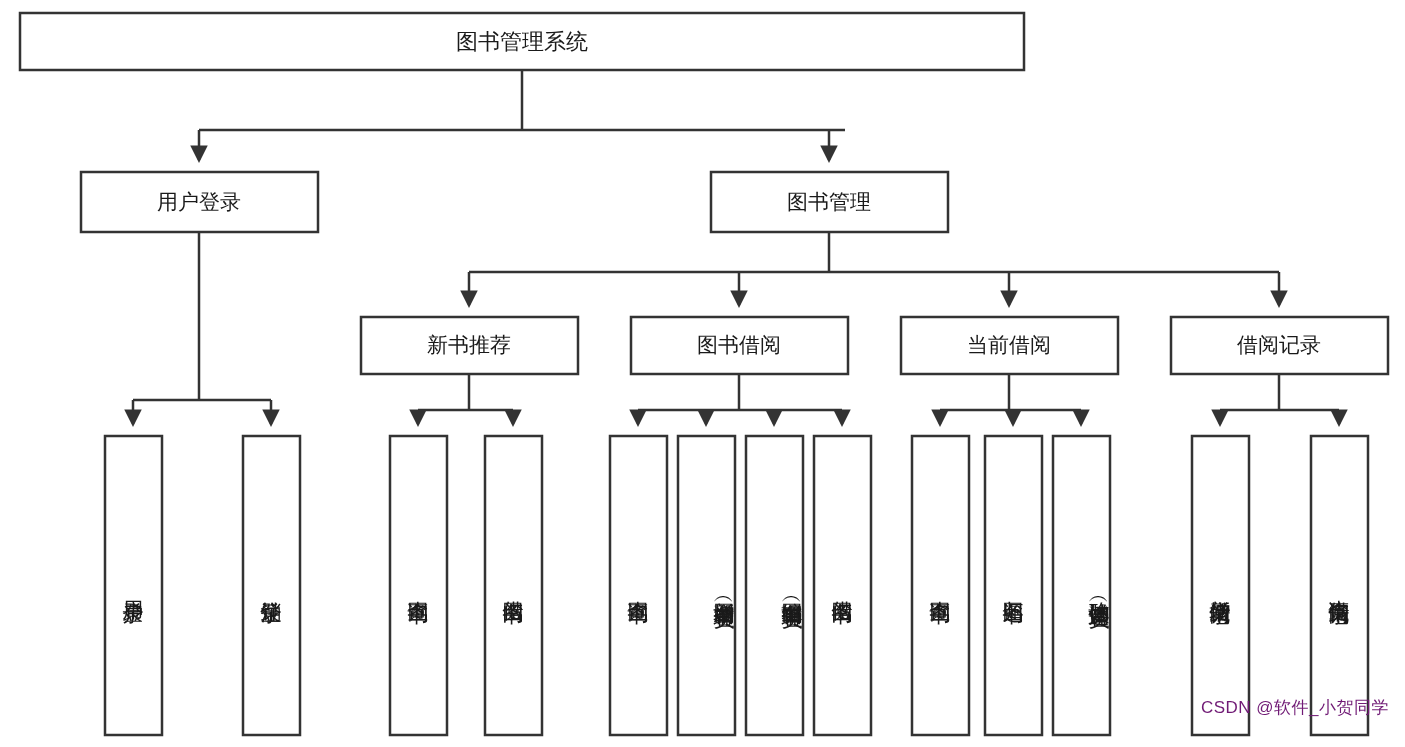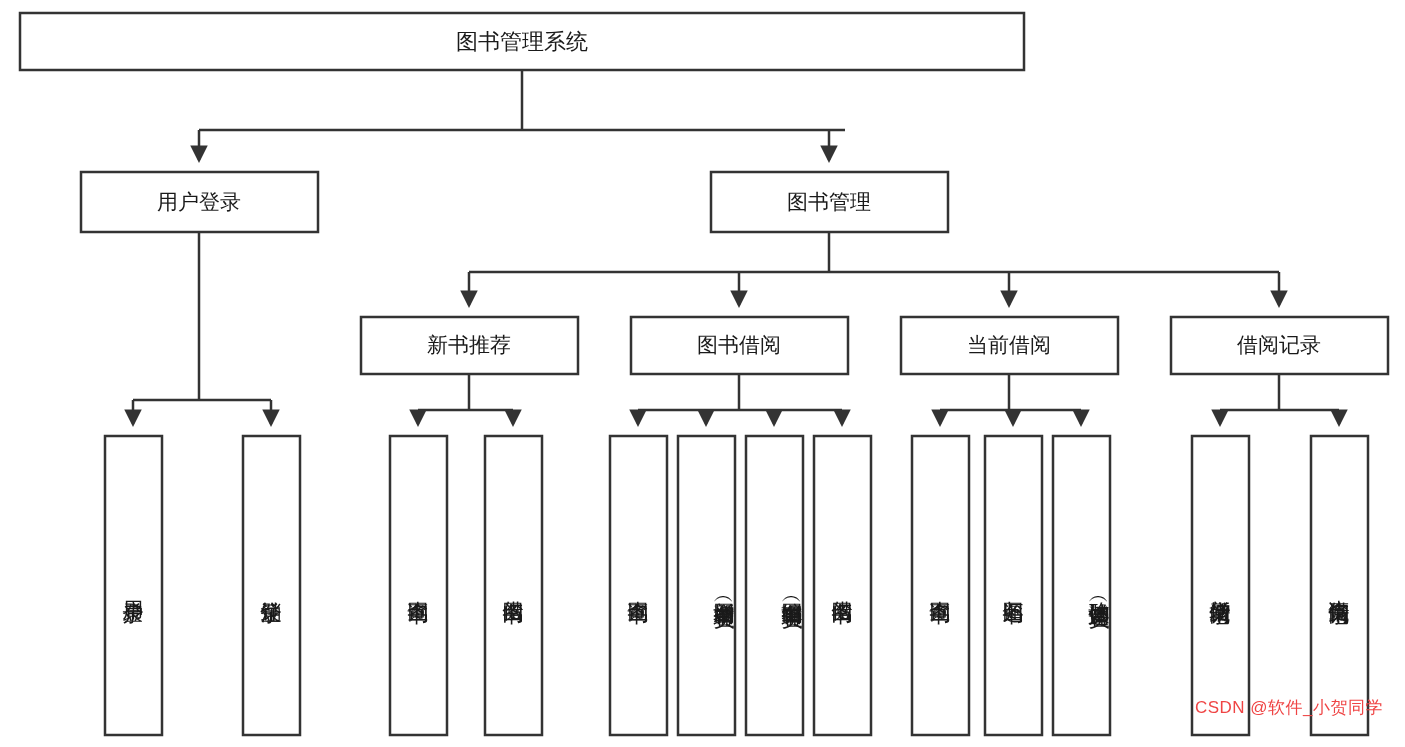--- a/index.html
+++ b/index.html
@@ -69,25 +69,25 @@
     align-items: flex-start;
     justify-content: center;
     white-space: nowrap;
     pointer-events: none;
   }
   .vlabel.center-align {
     align-items: center;
   }
   .watermark {
     position: absolute;
-    right: 22px;
+    right: 16px;
     bottom: 6px;
     font-family: "Liberation Sans", "DejaVu Sans", sans-serif;
     font-size: 17px;
-    color: #ef4444;
+    color: #701a75;
     white-space: nowrap;
     letter-spacing: 0.5px;
   }
 </style>
 </head>
 <body>
 
 <div id="diagram-root">
 
   <svg class="diagram-canvas" viewBox="0 0 1405 747">

